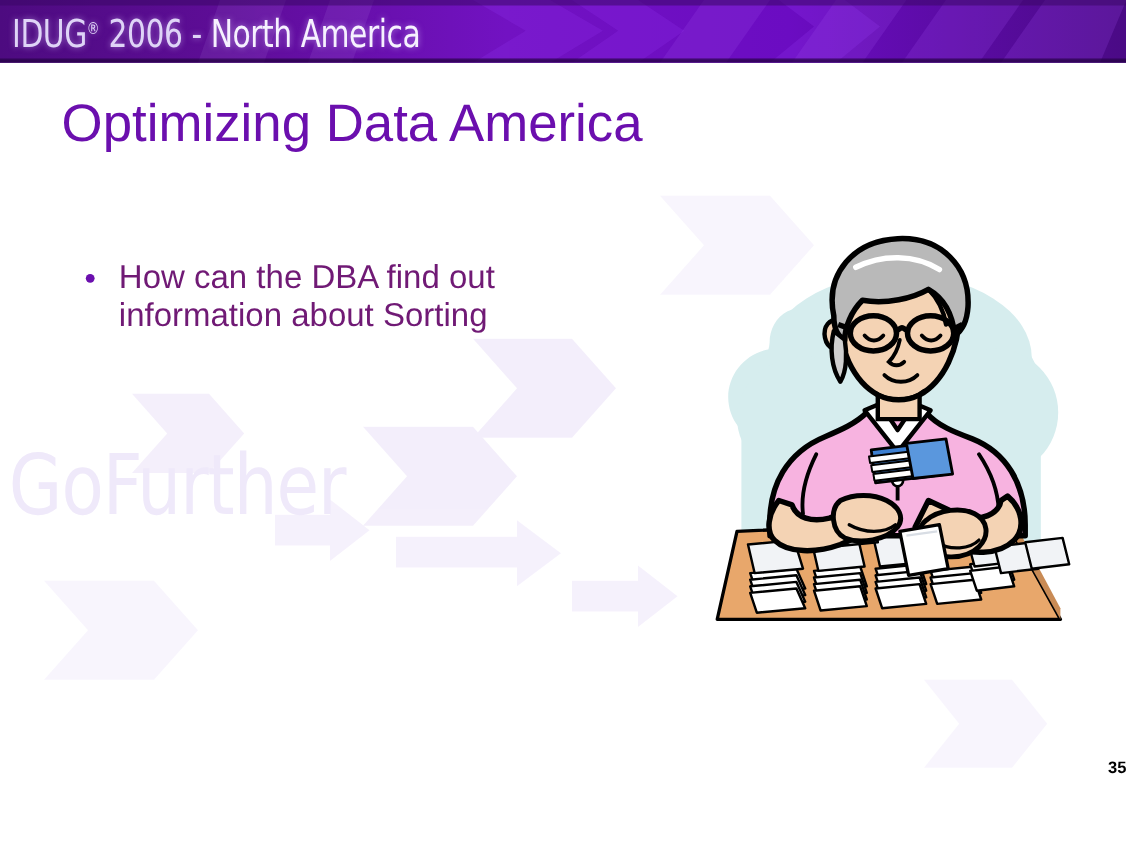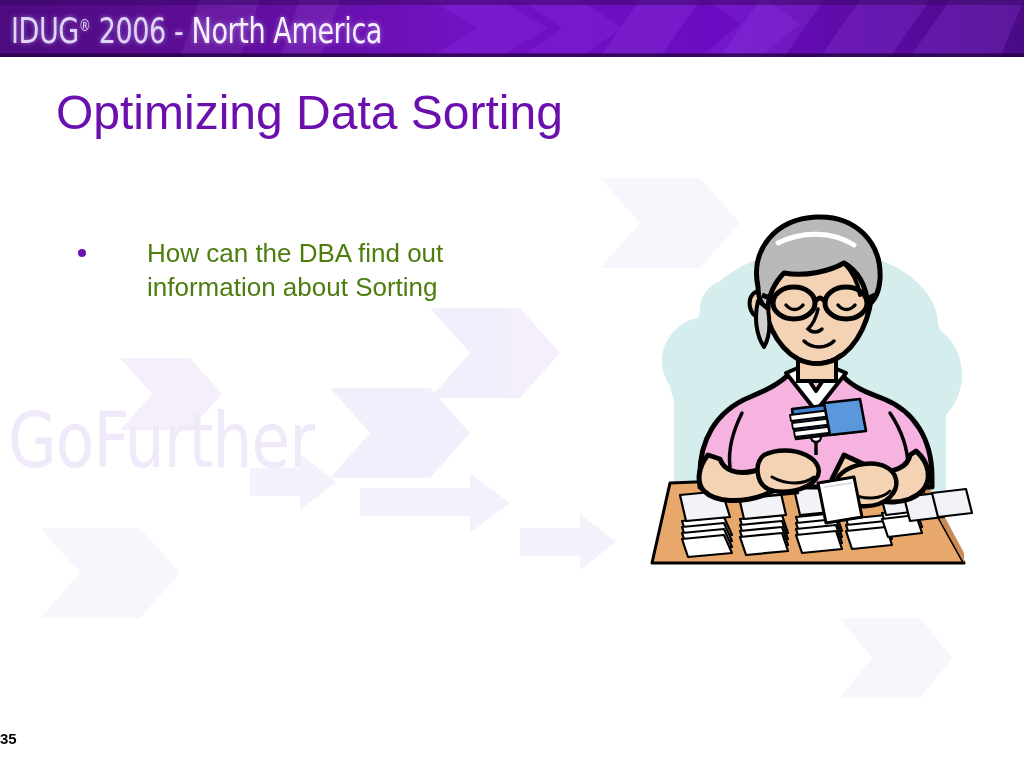--- a/index.html
+++ b/index.html
@@ -143,44 +143,43 @@
   .bullet-marker .dot {
     display: block;
     width: 8px;
     height: 8px;
     border-radius: 50%;
     background: #6b0fae;
     margin-left: 6px;
   }
   .bullet-text {
     flex: 1 1 auto;
-    font-size: 26px;
+    font-size: 30px;
     line-height: 34px;
-    color: #4d7c0f;
+    color: #701a75;
     letter-spacing: 0px;
-    margin-left: 39px;
   }
 
   
   .clipart {
     position: absolute;
     left: 646px;
     top: 205px;
     width: 330px;
     height: 365px;
     z-index: 3;
   }
 
   
   .page-number {
     position: absolute;
     left: 0;
-    top: 730px;
+    top: 690px;
     width: 1024px;
-    text-align: left;
+    text-align: right;
     font-size: 15px;
     font-weight: bold;
     color: #000000;
     z-index: 4;
   }
 </style>
 </head>
 <body>
 
 <div id="slide">
@@ -236,21 +235,21 @@
       <rect x="0" y="53" width="1024" height="4" fill="#2e0552" opacity="0.6"></rect>
     </svg>
     <div class="header-title">
       <span>IDUG</span><span class="reg">®</span>
       <span>2006</span>
       <span>-</span>
       <span class="america">North America</span>
     </div>
   </div>
 
-  <div class="slide-title">Optimizing Data Sorting</div>
+  <div class="slide-title">Optimizing Data America</div>
 
   <div class="body-list">
     <div class="bullet-row">
       <div class="bullet-marker">
           <span class="dot"></span>
         </div>
       <div class="bullet-text">How can the DBA find out information about Sorting</div>
     </div>
   </div>
 

